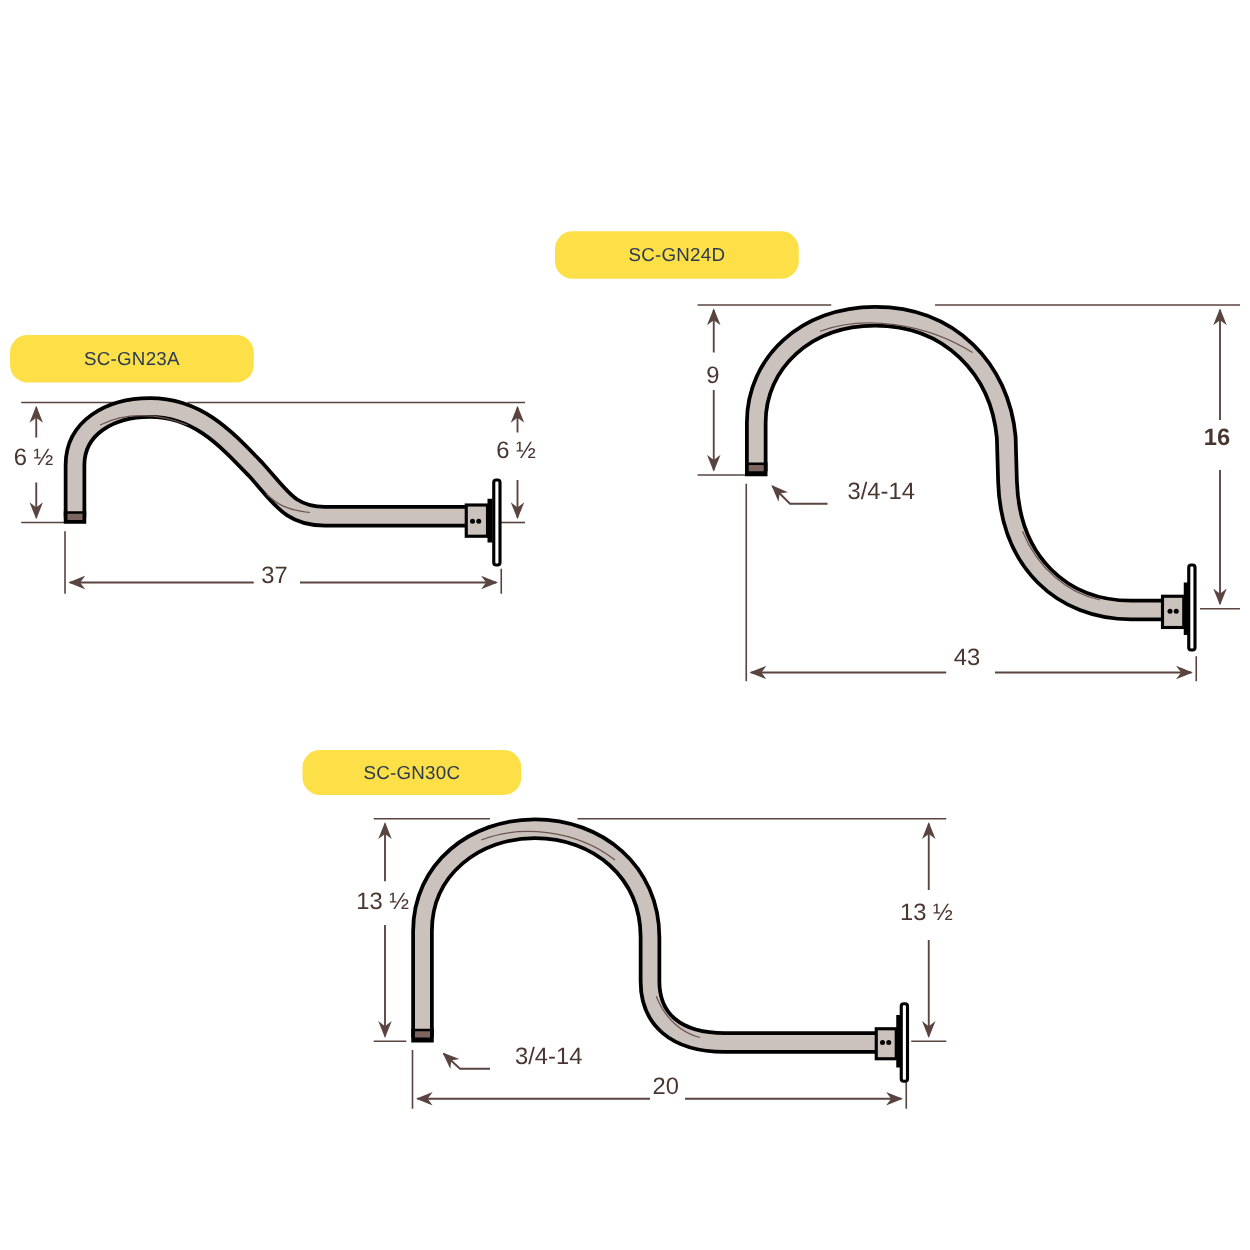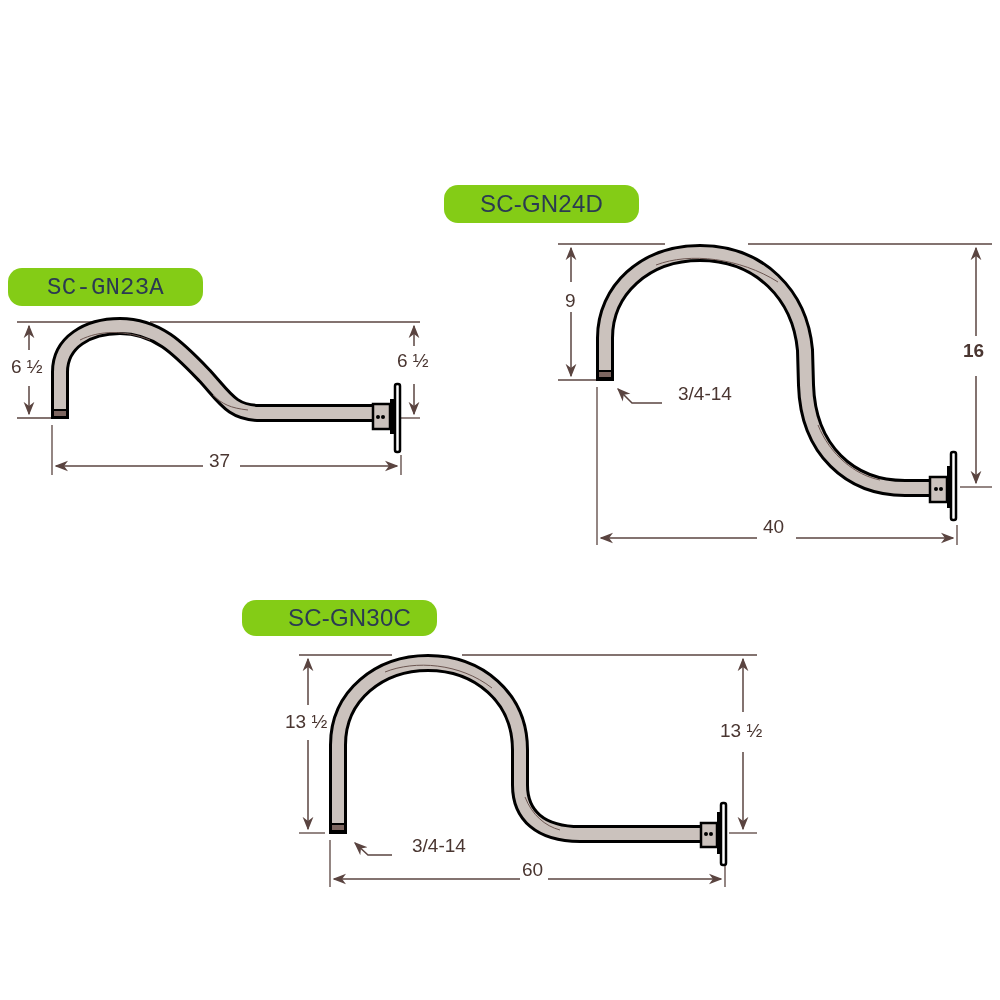--- a/index.html
+++ b/index.html
@@ -1,20 +1,20 @@
 <!DOCTYPE html>
 <html><head>
 <meta charset="utf-8">
 <style>
   html, body { margin: 0; padding: 0; background: #ffffff; }
   body { width: 1000px; height: 1000px; position: relative; overflow: hidden;
          font-family: "Liberation Sans", "DejaVu Sans", sans-serif; }
   .canvas { position: absolute; left: 0; top: 0; width: 1000px; height: 1000px; }
-  .pill { position: absolute; background: #84cc16; border-radius: 14px;
-          color: #2b3a52; font-size: 24px; display: flex; align-items: center;
+  .pill { position: absolute; background: #fde047; border-radius: 14px;
+          color: #2b3a52; font-size: 15px; display: flex; align-items: center;
           justify-content: center; letter-spacing: 0.2px; }
   .dim { position: absolute; color: #4a3631; font-size: 19px; line-height: 1;
          background: #ffffff; padding: 0 2px; white-space: nowrap; }
 </style>
 </head>
 <body>
 
 <div class="canvas">
 <svg width="1000" height="1000" viewBox="0 0 1000 1000">
   <defs>
@@ -107,33 +107,33 @@
     <rect x="332" y="825" width="12" height="5" fill="#7d6660"></rect>
     <rect x="701" y="823" width="16" height="24" fill="#cbc2bd" stroke="#000" stroke-width="2.5"></rect>
     <circle cx="706" cy="834" r="2" fill="#000"></circle>
         <circle cx="711" cy="834" r="2" fill="#000"></circle>
     <rect x="717" y="812" width="4" height="42" fill="#000"></rect>
     <rect x="721" y="803" width="5" height="62" rx="2" fill="#fff" stroke="#000" stroke-width="2.5"></rect>
   </g>
 </svg>
 
 
-<div class="pill" style="left:8px;top:268px;width:195px;height:38px;font-family:Liberation Mono, monospace;">SC-GN23A</div>
+<div class="pill" style="left:8px;top:268px;width:195px;height:38px;">SC-GN23A</div>
 <div class="pill" style="left:444px;top:185px;width:195px;height:38px;">SC-GN24D</div>
-<div class="pill" style="left:242px;top:600px;width:175px;height:36px;padding-left:20px;">SC-GN30C</div>
+<div class="pill" style="left:242px;top:600px;width:175px;height:36px;">SC-GN30C</div>
 
 
 <div class="dim" style="left:9px;top:357px;">6 ½</div>
 <div class="dim" style="left:395px;top:351px;">6 ½</div>
 <div class="dim" style="left:207px;top:451px;">37</div>
 
 
 <div class="dim" style="left:563px;top:291px;">9</div>
 <div class="dim" style="left:961px;top:341px;font-weight:bold;">16</div>
-<div class="dim" style="left:761px;top:517px;">40</div>
+<div class="dim" style="left:761px;top:517px;">43</div>
 <div class="dim" style="left:676px;top:384px;">3/4-14</div>
 
 
 <div class="dim" style="left:283px;top:712px;">13 ½</div>
 <div class="dim" style="left:718px;top:721px;">13 ½</div>
-<div class="dim" style="left:520px;top:860px;">60</div>
+<div class="dim" style="left:520px;top:860px;">20</div>
 <div class="dim" style="left:410px;top:836px;">3/4-14</div>
 </div>
 
 </body></html>

